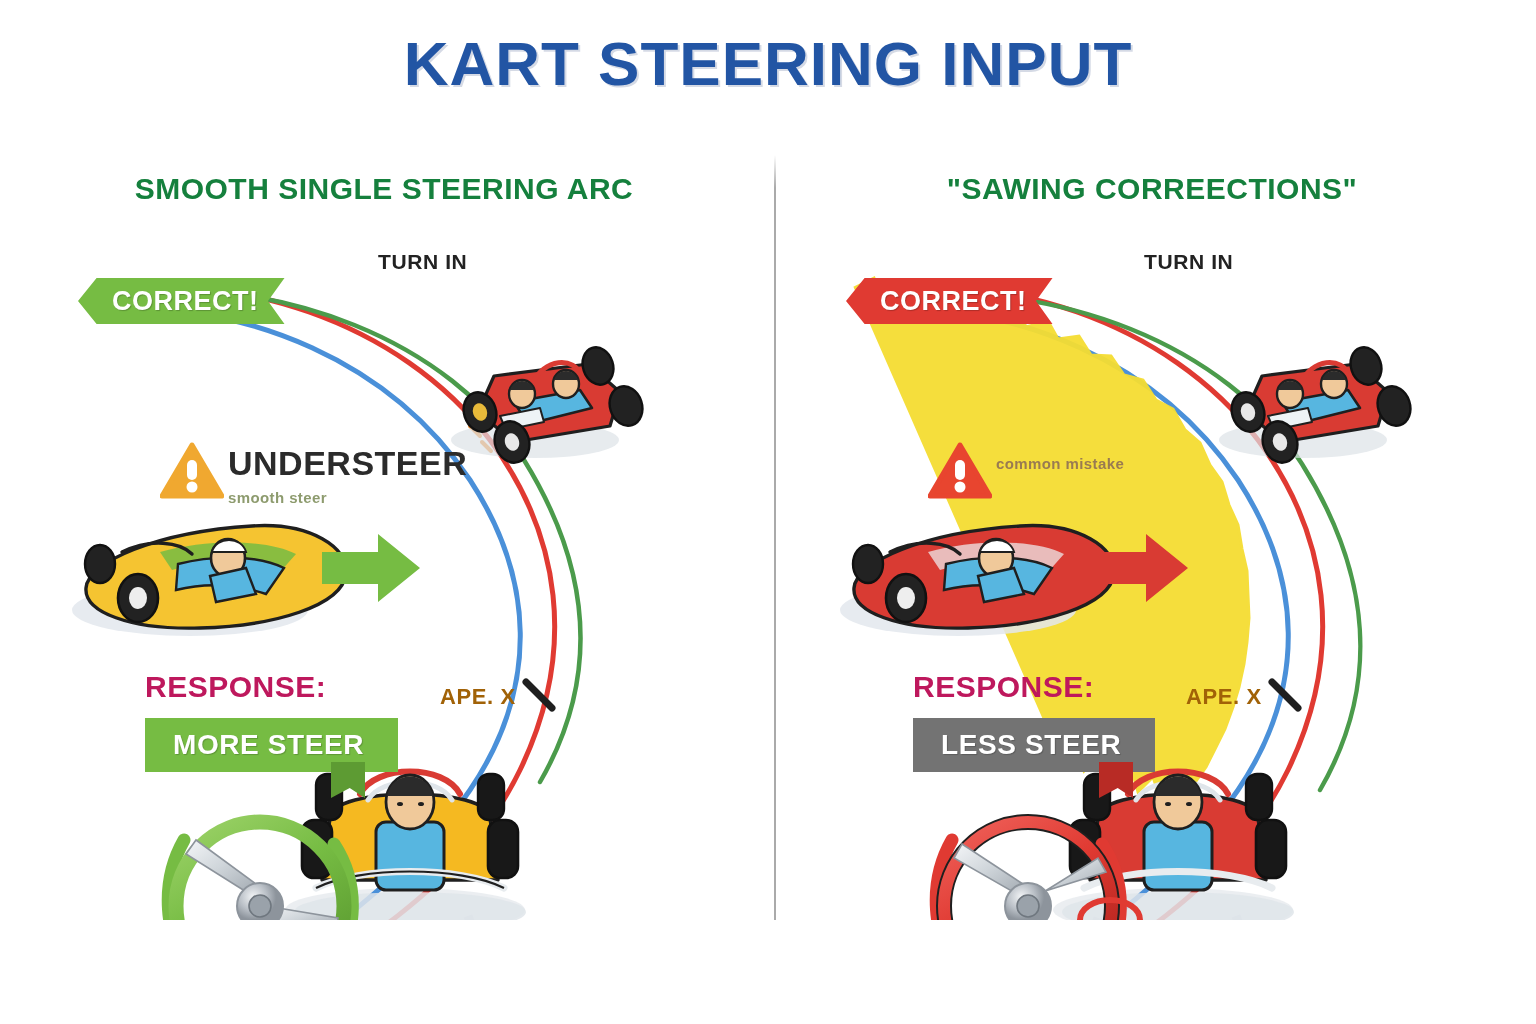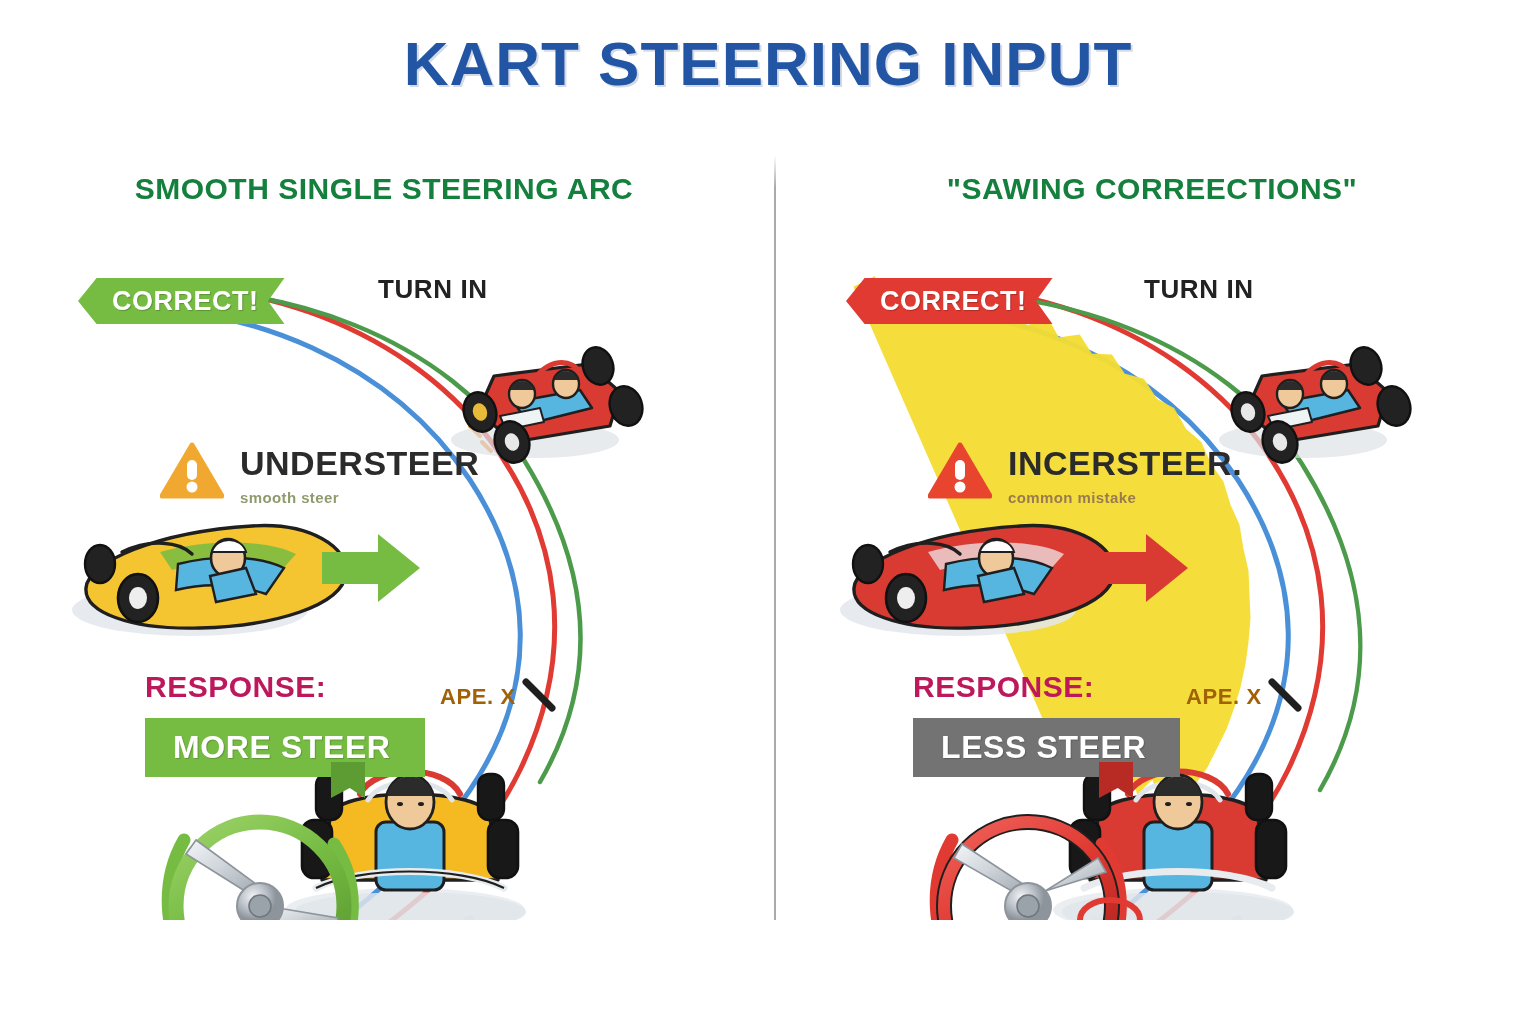--- a/index.html
+++ b/index.html
@@ -94,44 +94,43 @@
     clip-path: polygon(0% 50%, 9% 0%, 100% 0%, 92% 50%, 100% 100%, 9% 100%);
     text-shadow: 1px 1px 1px rgba(0,0,0,0.22);
   }
   .verdict.good { background: #76bc43; }
   .verdict.bad  { background: #e03a32; }
 
   
   .turnin {
     position: absolute;
     top: 100px;
-    font-size: 26px;
+    font-size: 21px;
     font-weight: bold;
     color: #222222;
     letter-spacing: 0.6px;
     text-align: center;
-    margin-top: 24px;
   }
   .turnin.left-pos  { left: 378px; }
   .turnin.right-pos { left: 376px; }
   .turnin-pin {
     display: block;
     margin: 6px auto 0;
     width: 0;
     height: 0;
   }
 
   
   .fault {
     position: absolute;
     top: 292px;
     left: 160px;
     display: flex;
     align-items: flex-start;
-    gap: 16px;
+    gap: 4px;
   }
   .fault-body { padding-top: 4px; }
   .fault-title {
     font-size: 34px;
     font-weight: bold;
     color: #2b2b2b;
     letter-spacing: 0.5px;
     line-height: 1;
   }
   .fault-sub {
@@ -155,21 +154,21 @@
     font-size: 30px;
     font-weight: bold;
     color: #be185d;
     letter-spacing: 0.5px;
   }
   .ribbon-wrap { position: relative; margin-top: 14px; }
   .ribbon {
     position: relative;
     display: inline-block;
     padding: 11px 34px 11px 28px;
-    font-size: 32px;
+    font-size: 28px;
     font-weight: bold;
     color: #ffffff;
     letter-spacing: 0.6px;
     text-shadow: 1px 1px 1px rgba(0,0,0,0.2);
   }
   .ribbon.good { background: #76bc43; }
   .ribbon.bad  { background: #737373; }
   .ribbon-tail {
     position: absolute;
     top: 44px;
@@ -504,21 +503,20 @@
       </svg>
     </div>
 
     <div class="fault">
       <svg width="64" height="58" viewBox="0 0 64 58">
         <path d="M32 3 L62 54 L2 54 Z" fill="#e8452f" stroke="#e8452f" stroke-width="5" stroke-linejoin="round"></path>
         <rect x="27" y="18" width="10" height="20" rx="5" fill="#ffffff"></rect>
         <circle cx="32" cy="45" r="5.5" fill="#ffffff"></circle>
       </svg>
       <div class="fault-body">
-        <div class="fault-title">INCERSTEER.</div>
         <div class="fault-sub warm">common mistake</div>
       </div>
     </div>
 
     <div class="response">
       <div class="response-label">RESPONSE:</div>
       <div class="ribbon-wrap">
         <div class="ribbon bad">LESS STEER</div>
         <div class="ribbon-tail bad"></div>
       </div>

